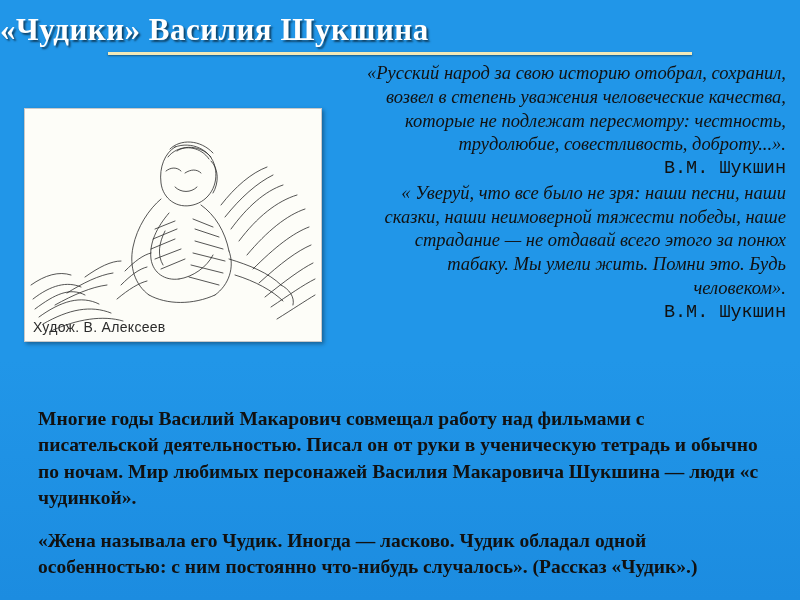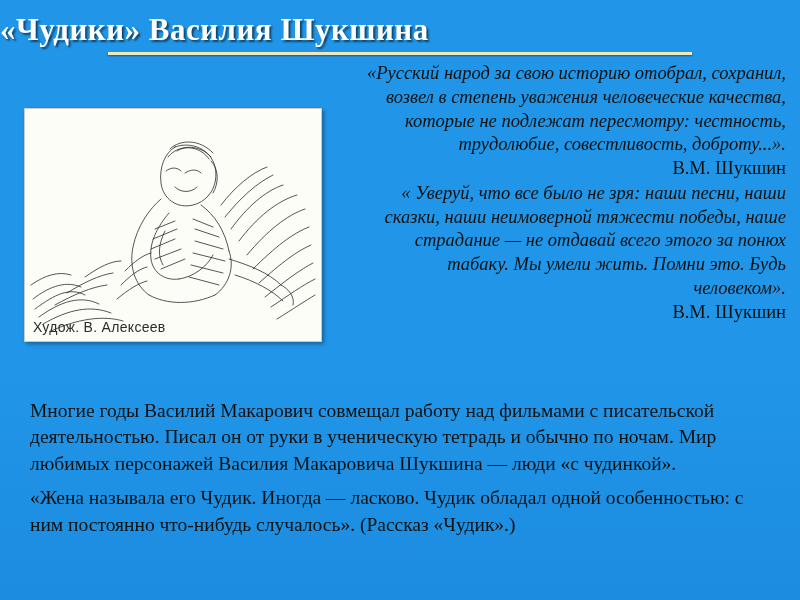--- a/index.html
+++ b/index.html
@@ -80,33 +80,35 @@
     line-height: 1.285;
     text-align: right;
   }
   .quote-text {
     font-style: italic;
     margin: 0;
   }
   .quote-author {
     margin: 0 0 1px 0;
     font-style: normal;
+    font-family: Liberation Mono, monospace;
   }
   .body-text {
     position: absolute;
     left: 22px;
     top: 390px;
     width: 764px;
     color: #111111;
     font-family: "Liberation Serif", serif;
     font-size: 19.5px;
     line-height: 1.355;
   }
   .body-text p {
-    margin: 8px;
+    margin: 16px;
+    font-weight: bold;
   }
 </style>
 </head>
 <body>
 
 <div class="slide">
 
   <div class="title">«Чудики» Василия Шукшина</div>
   <div class="title-underline"></div>
 

